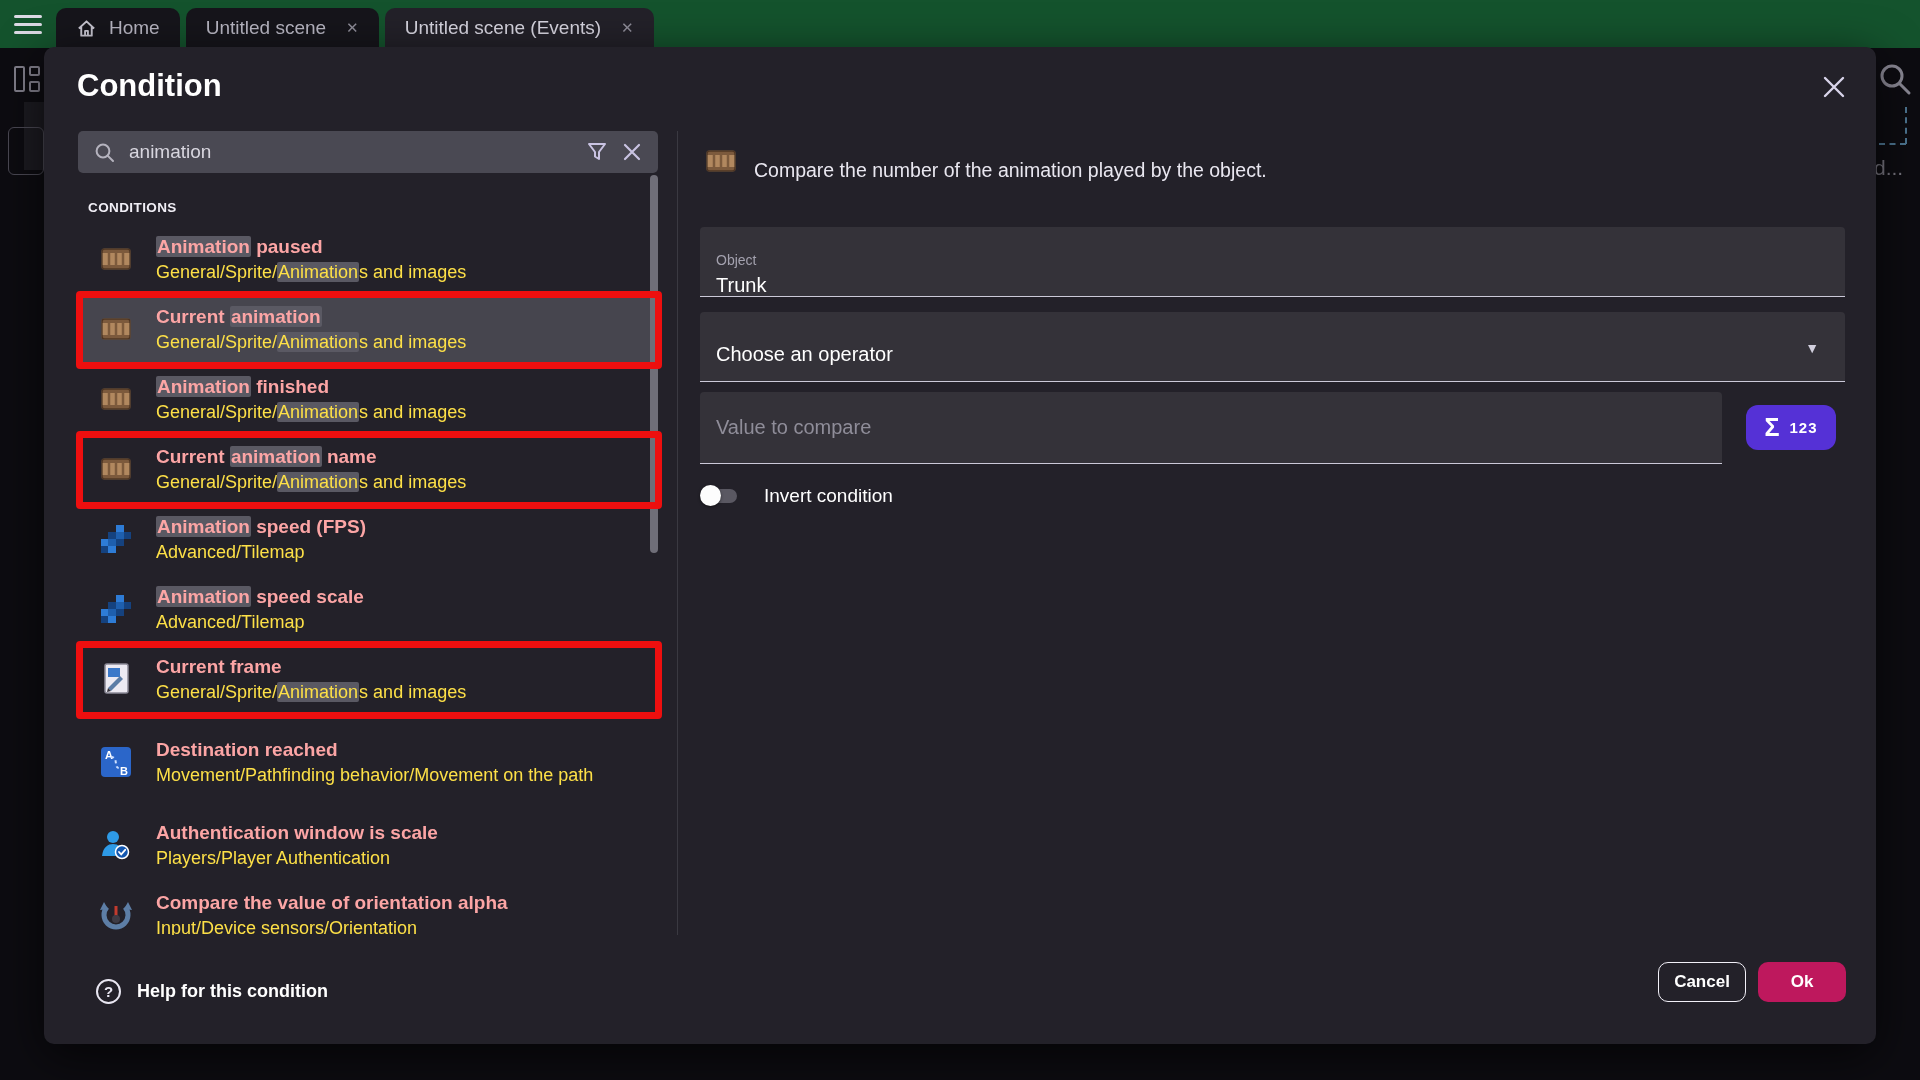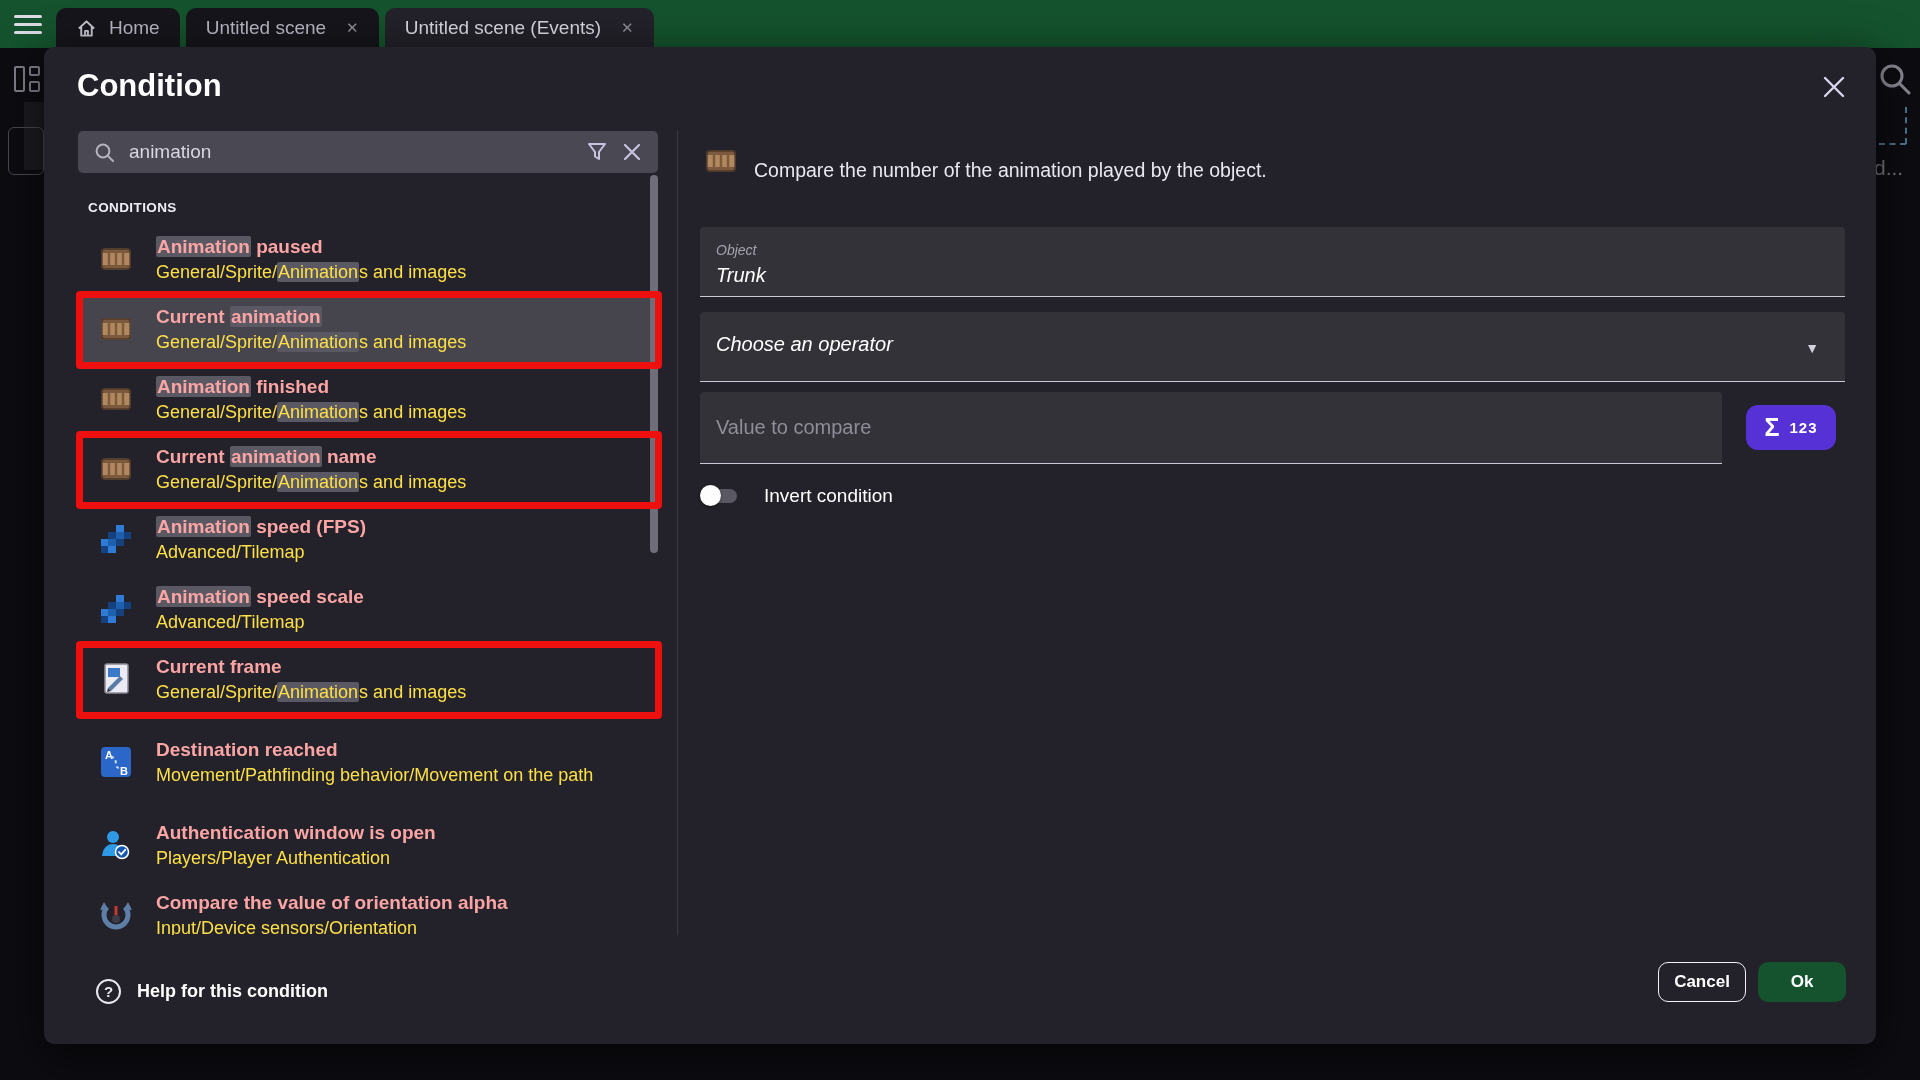--- a/index.html
+++ b/index.html
@@ -49,21 +49,21 @@
   .cond-row .cicon { flex:0 0 36px; display:flex; align-items:center; justify-content:center; }
   .cond-text { max-width:480px; }
   .cond-title { font-size:19px; font-weight:bold; color:#fca5a5; line-height:26px; }
   .cond-sub { font-size:18px; color:#fde047; line-height:25px; }
   .hl { background:#5a5963; border-radius:2px; padding:0 1px; }
   .scroll-thumb { position:absolute; left:606px; top:128px; width:8px; height:378px; background:#6f6e78; border-radius:4px; cursor:pointer; }
   .panel-divider { position:absolute; left:633px; top:84px; width:1px; height:804px; background:#3a3941; }
 
   
   .desc-row { position:absolute; left:660px; top:98px; display:flex; align-items:flex-end; gap:16px; color:#e9e7f0; font-size:19.5px; }
-  .field { position:absolute; left:656px; width:1145px; height:70px; background:#343239; border-radius:4px 4px 0 0; border-bottom:1px solid #cbc9d8; padding:15px 16px 0 16px; cursor:text;font-style:italic; }
+  .field { position:absolute; left:656px; width:1145px; height:70px; background:#343239; border-radius:4px 4px 0 0; border-bottom:1px solid #cbc9d8; padding:25px 16px 0 16px; cursor:text; }
   .field-label { font-size:14px; color:#a3a1ae; }
   .field-value { font-size:20px; color:#ffffff; margin-top:6px; }
   .field-object { top:180px; }
   .field-operator { top:265px; cursor:pointer; }
   .dd-arrow { position:absolute; right:26px; top:28px; color:#d2d0de; font-size:14px; }
   .field-valuecmp { position:absolute; left:656px; top:345px; width:1022px; height:72px; background:#343239; border-radius:4px 4px 0 0; border-bottom:1px solid #cbc9d8; display:flex; align-items:center; padding:0 16px; }
   .field-valuecmp input { width:100%; background:transparent; border:none; outline:none; font-size:20px; font-family:inherit; color:#e8e6ef; }
   .field-valuecmp input::placeholder { color:#8f8d99; opacity:1; }
   .sigma-btn { position:absolute; left:1702px; top:358px; width:90px; height:45px; background:#5531d6; border:none; border-radius:12px; display:flex; align-items:center; justify-content:center; gap:10px; color:#fff; cursor:pointer; }
   .sigma-btn .sigma { font-size:25px; font-weight:bold; }
@@ -72,21 +72,21 @@
   .invert-row { position:absolute; left:656px; top:438px; display:flex; align-items:center; gap:24px; }
   .toggle { position:relative; width:40px; height:22px; display:inline-block; cursor:pointer; }
   .toggle .track { position:absolute; left:3px; top:4px; width:34px; height:14px; background:#5a5862; border-radius:7px; }
   .toggle .knob { position:absolute; left:0; top:0; width:21px; height:21px; background:#fdfdfd; border-radius:50%; box-shadow:0 1px 3px rgba(0,0,0,.5); }
   .invert-label { color:#ffffff; font-size:19px; }
 
   
   .help { position:absolute; left:52px; top:932px; display:flex; align-items:center; gap:16px; color:#ffffff; font-size:18px; font-weight:bold; cursor:pointer; }
   .help-icon { width:25px; height:25px; border:2px solid #e9e7f2; border-radius:50%; display:flex; align-items:center; justify-content:center; font-size:15px; font-weight:bold; color:#e9e7f2; }
   .btn-cancel { position:absolute; left:1614px; top:915px; width:88px; height:40px; background:transparent; border:1.5px solid #f2f0f8; border-radius:10px; color:#ffffff; font-size:17px; font-weight:bold; font-family:inherit; cursor:pointer; }
-  .btn-ok { position:absolute; left:1714px; top:915px; width:88px; height:40px; background:#14532d; border:none; border-radius:10px; color:#ffffff; font-size:17px; font-weight:bold; font-family:inherit; cursor:pointer; }
+  .btn-ok { position:absolute; left:1714px; top:915px; width:88px; height:40px; background:#be185d; border:none; border-radius:10px; color:#ffffff; font-size:17px; font-weight:bold; font-family:inherit; cursor:pointer; }
 
   
   .annot { position:absolute; left:76px; width:586px; height:78px; border:7px solid #ee0f0f; border-radius:4px; pointer-events:none; z-index:20; }
   .annot.a1 { top:291px; }
   .annot.a2 { top:431px; }
   .annot.a3 { top:641px; }
 </style>
 </head>
 <body>
 
@@ -298,21 +298,21 @@
         <div class="cond-row">
           <span class="cicon">
             <svg width="32" height="34" viewBox="0 0 32 34">
               <circle cx="13" cy="9" r="6" fill="#2e9ae6"></circle>
               <path d="M2 28 c1 -9 6 -12 11 -12 s10 3 11 12 z" fill="#2e9ae6"></path>
               <circle cx="22" cy="24" r="6.5" fill="#1257b0" stroke="#ffffff" stroke-width="1.5"></circle>
               <path d="M19 24 l2.2 2.4 4 -4.6" fill="none" stroke="#ffffff" stroke-width="1.8" stroke-linecap="round"></path>
             </svg>
           </span>
           <div class="cond-text">
-            <div class="cond-title"><span>Authentication window is open</span></div>
+            <div class="cond-title"><span>Authentication window is scale</span></div>
             <div class="cond-sub"><span>Players/Player Authentication</span></div>
           </div>
         </div>
         <div class="cond-row">
           <span class="cicon">
             <svg width="34" height="34" viewBox="0 0 34 34">
               <path d="M8 9 A12 12 0 1 0 26 9" fill="none" stroke="#5d7ea6" stroke-width="5"></path>
               <path d="M5 4 l4 7 -8 1 z" fill="#5d7ea6"></path>
               <path d="M29 4 l-4 7 8 1 z" fill="#5d7ea6"></path>
               <rect x="15.5" y="8" width="3" height="12" fill="#c23b2e"></rect>

